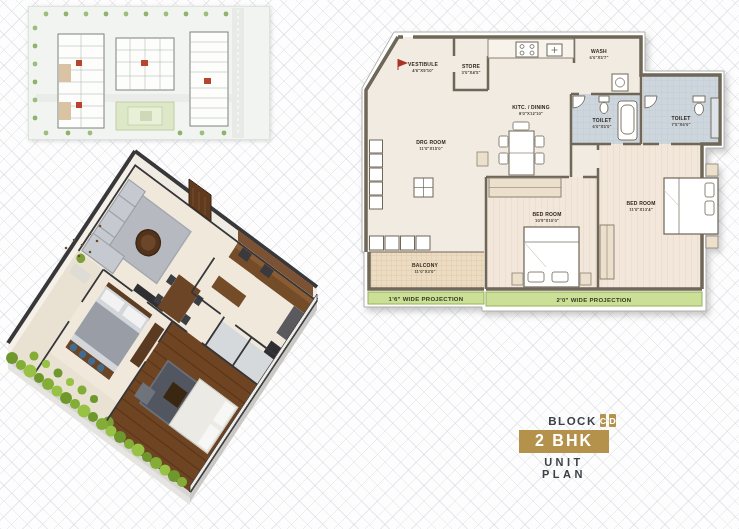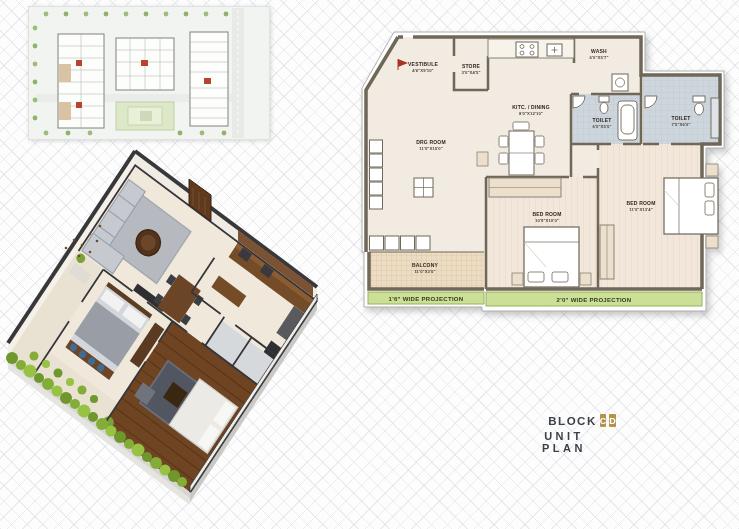--- a/index.html
+++ b/index.html
@@ -457,14 +457,15 @@
     <text class="rd" x="64" y="253">11'0"X3'0"</text>
   </g>
 </svg>
 
 <div id="title-block" class="panel">
   <div id="title-row1">
     <span class="blk">BLOCK</span>
     <span class="gold-box">C</span>
     <span class="gold-box">D</span>
   </div>
+  <div id="bhk-bar">2 BHK</div>
   <div id="unit-plan-line">UNIT PLAN</div>
 </div>
 
 </body></html>

